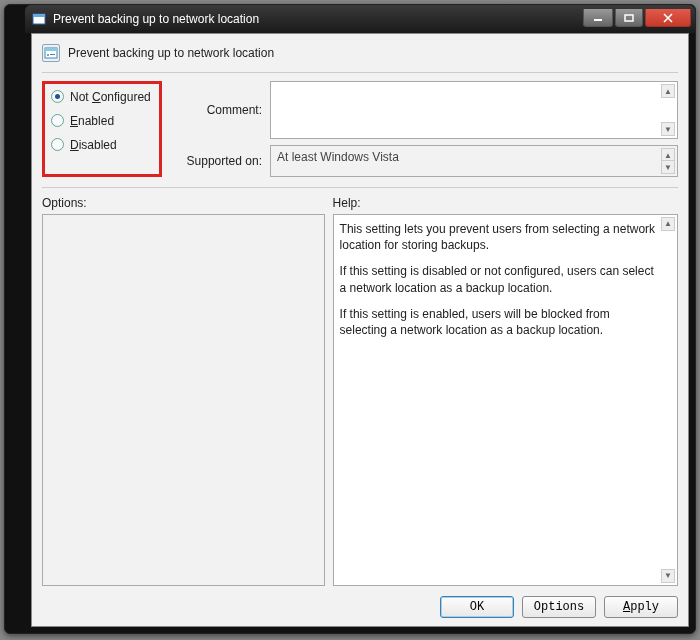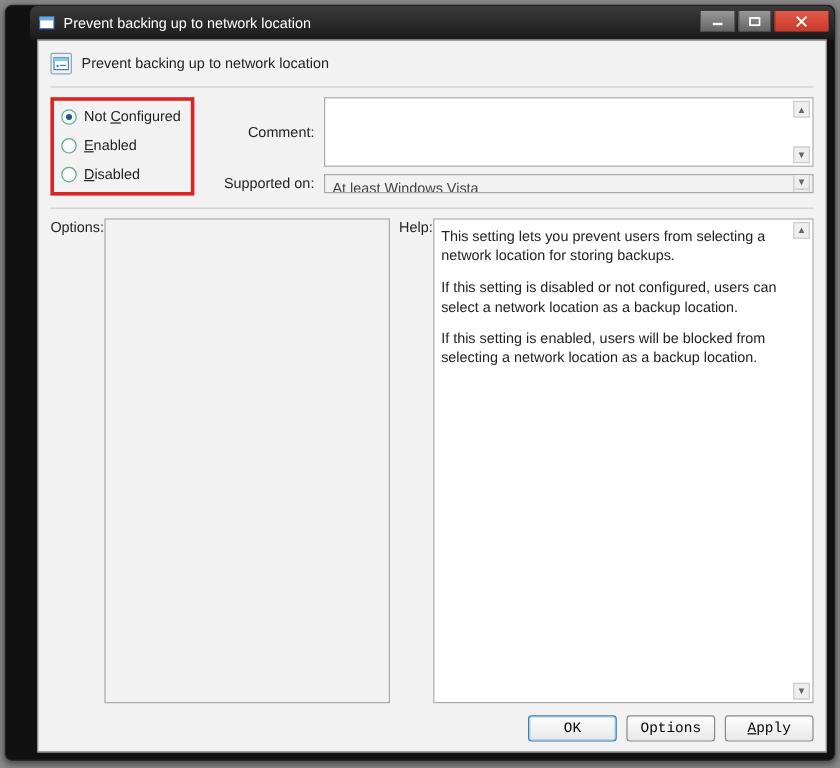--- a/index.html
+++ b/index.html
@@ -108,21 +108,20 @@
   .radio-group {
     width: 120px;
     border: 3px solid #d22;
     padding: 6px 6px 8px 6px;
     display: flex;
     flex-direction: column;
     gap: 10px;
   }
   .radio-item {
     display: flex;
-    align-items: center;
     gap: 6px;
   }
   .radio {
     width: 13px; height: 13px;
     border: 1px solid #6a8;
     border-radius: 50%;
     background: radial-gradient(#fff,#eef);
     display:flex;align-items:center;justify-content:center;
   }
   .radio.checked::after{
@@ -156,38 +155,38 @@
     width:14px;height:14px;
     background:#eee;
     border:1px solid #ccc;
     display:flex;align-items:center;justify-content:center;
     font-size:8px;color:#666;
   }
   .scroll-up{top:2px;}
   .scroll-down{bottom:2px;}
   .supported-box {
     flex:1;
-    height:16px;
+    height:32px;
     border:1px solid #aaa;
     background:#f2f2f2;
     position:relative;
     padding:4px 6px;
     color:#444;
     overflow:hidden;
   }
 
   .divider2 { border-top:1px solid #ccc; margin: 10px 0 8px 0;}
 
   .panels-row {
     flex:1;
     display:flex;
     gap:8px;
     min-height: 0;
   }
-  .panel-col { display:flex;flex-direction:row;flex:1;min-height:0;}
+  .panel-col { display:flex;flex-direction:column;flex:1;min-height:0;}
   .panel-label { margin-bottom:4px; color:#222;}
   .panel {
     flex:1;
     border:1px solid #aaa;
     background:#fff;
     position:relative;
     padding:6px 18px 6px 6px;
     font-size:12px;
     color:#222;
     line-height:1.35;

